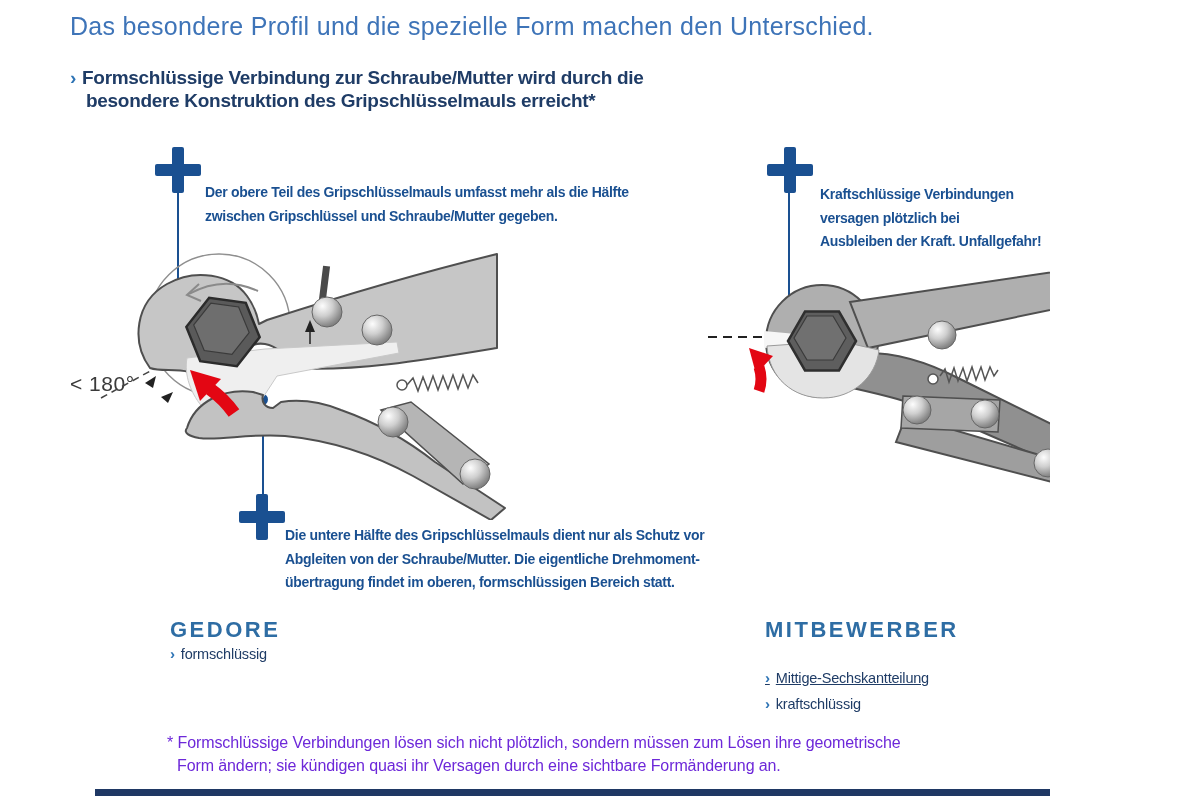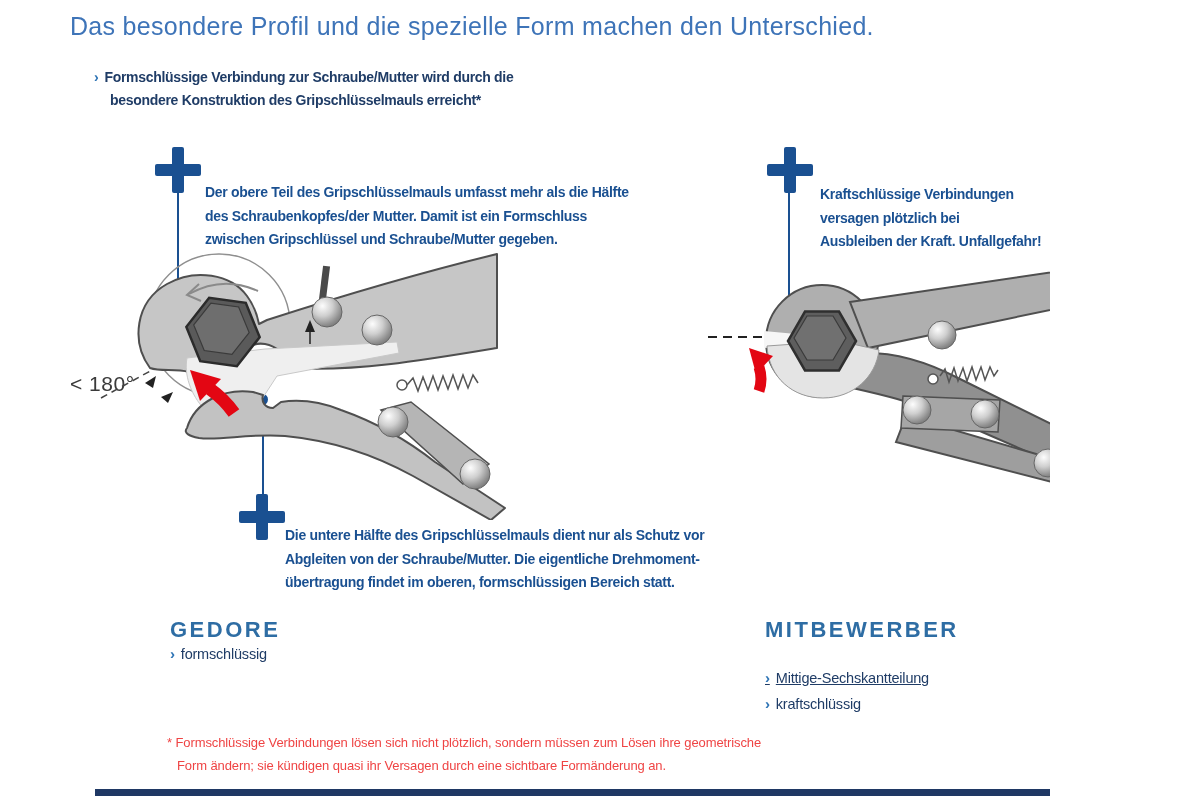--- a/index.html
+++ b/index.html
@@ -3,28 +3,28 @@
 <meta charset="utf-8">
 <style>
   html,body{margin:0;padding:0;background:#fff;}
   .stage{position:relative;width:1050px;height:796px;background:#ffffff;overflow:hidden;
          font-family:"Liberation Sans",sans-serif;}
   .abs{position:absolute;}
 
   
   .title{left:70px;top:12px;font-size:25px;font-weight:400;letter-spacing:.3px;color:#3E74B8;}
   .intro{left:70px;top:66px;}
-  .intro-line{font-size:14px;font-weight:700;letter-spacing:-.3px;line-height:23px;color:#1F3C66;margin-left:24px;}
+  .intro-line{font-size:19px;font-weight:700;letter-spacing:-.3px;line-height:23px;color:#1F3C66;}
   .chev{color:#2E74B5;font-weight:700;margin-right:6px;}
   .callout{font-size:14px;font-weight:700;letter-spacing:-.3px;line-height:23.5px;color:#1A5091;}
   .angle-label{left:70px;top:360px;font-size:21px;color:#3A3A3A;letter-spacing:.5px;margin-top:12px;}
   .cmp-heading{font-size:22px;font-weight:700;letter-spacing:2.5px;color:#2E6DA4;}
   .cmp-bullet{font-size:14.5px;font-weight:400;letter-spacing:-.2px;line-height:22px;color:#1F3C66;}
   .cmp-bullet .chev{font-size:15px;}
-  .footnote{left:167px;top:731px;font-size:13px;letter-spacing:-.1px;line-height:23px;color:#ef4444;}
+  .footnote{left:167px;top:731px;font-size:16px;letter-spacing:-.1px;line-height:23px;color:#6d28d9;}
   .footnote .fn2{padding-left:10px;}
 
   
   .plus{width:46px;height:46px;}
   .plus .ph{position:absolute;left:0;top:17px;width:46px;height:12px;background:#1A5091;border-radius:2px;}
   .plus .pv{position:absolute;left:17px;top:0;width:12px;height:46px;background:#1A5091;border-radius:2px;}
   .leader{width:2px;background:#1A5091;}
   .dot{width:11px;height:11px;border-radius:50%;background:#1A5091;}
 
   .footer-bar{left:95px;top:789px;width:997px;height:7px;background:#1F3864;}
@@ -56,21 +56,20 @@
 
   <div class="abs leader" style="left:177px;top:191px;height:130px;"></div>
   <div class="abs dot" style="left:172px;top:316px;"></div>
   <div class="abs leader" style="left:262px;top:400px;height:96px;"></div>
   <div class="abs dot" style="left:257px;top:394px;"></div>
   <div class="abs leader" style="left:788px;top:191px;height:131px;"></div>
   <div class="abs dot" style="left:783px;top:317px;"></div>
 
   <div class="abs callout" style="left:205px;top:181px;">
     <div>Der obere Teil des Gripschlüsselmauls umfasst mehr als die Hälfte</div>
-    <div>des Schraubenkopfes/der Mutter. Damit ist ein Formschluss</div>
     <div>zwischen Gripschlüssel und Schraube/Mutter gegeben.</div>
   </div>
   <div class="abs callout" style="left:820px;top:183px;">
     <div>Kraftschlüssige Verbindungen versagen plötzlich bei</div>
     <div>Ausbleiben der Kraft. Unfallgefahr!</div>
   </div>
   <div class="abs callout" style="left:285px;top:524px;">
     <div>Die untere Hälfte des Gripschlüsselmauls dient nur als Schutz vor</div>
     <div>Abgleiten von der Schraube/Mutter. Die eigentliche Drehmoment-</div>
     <div>übertragung findet im oberen, formschlüssigen Bereich statt.</div>

